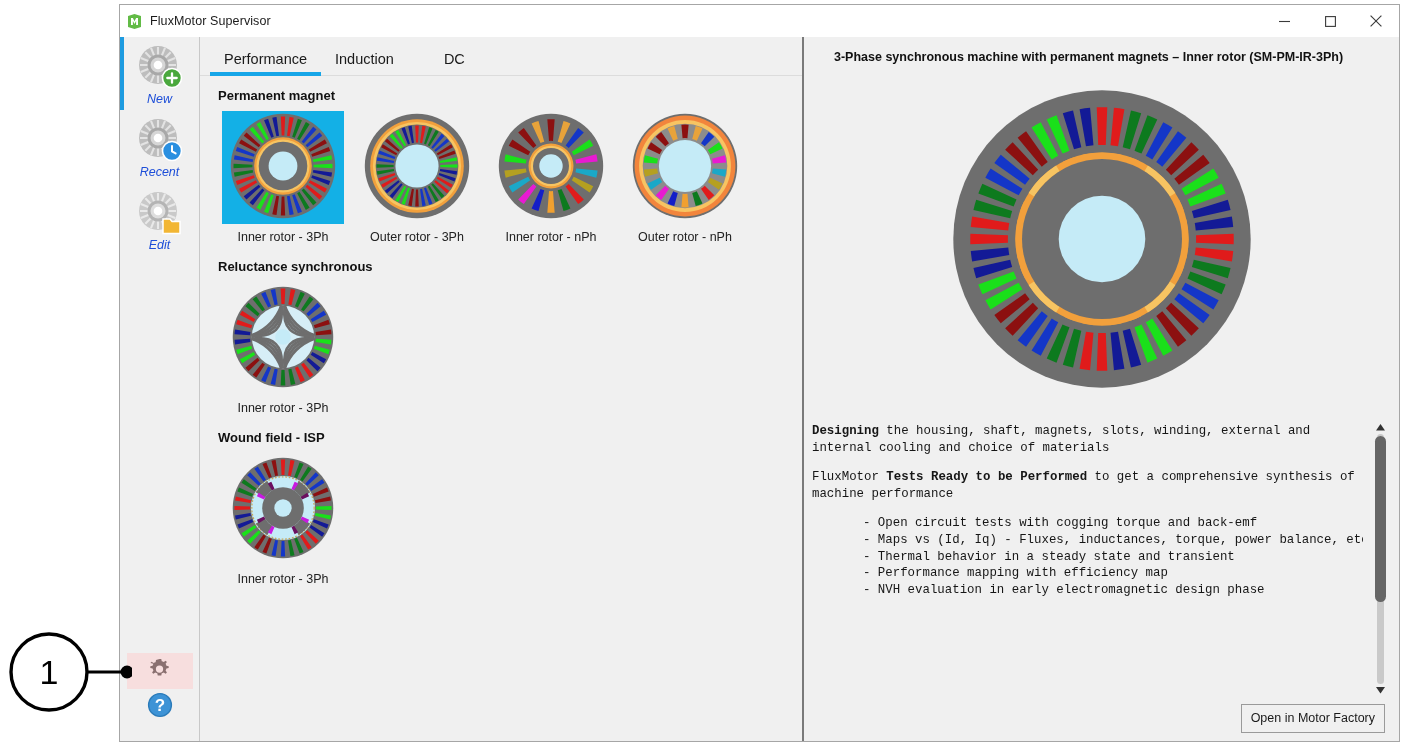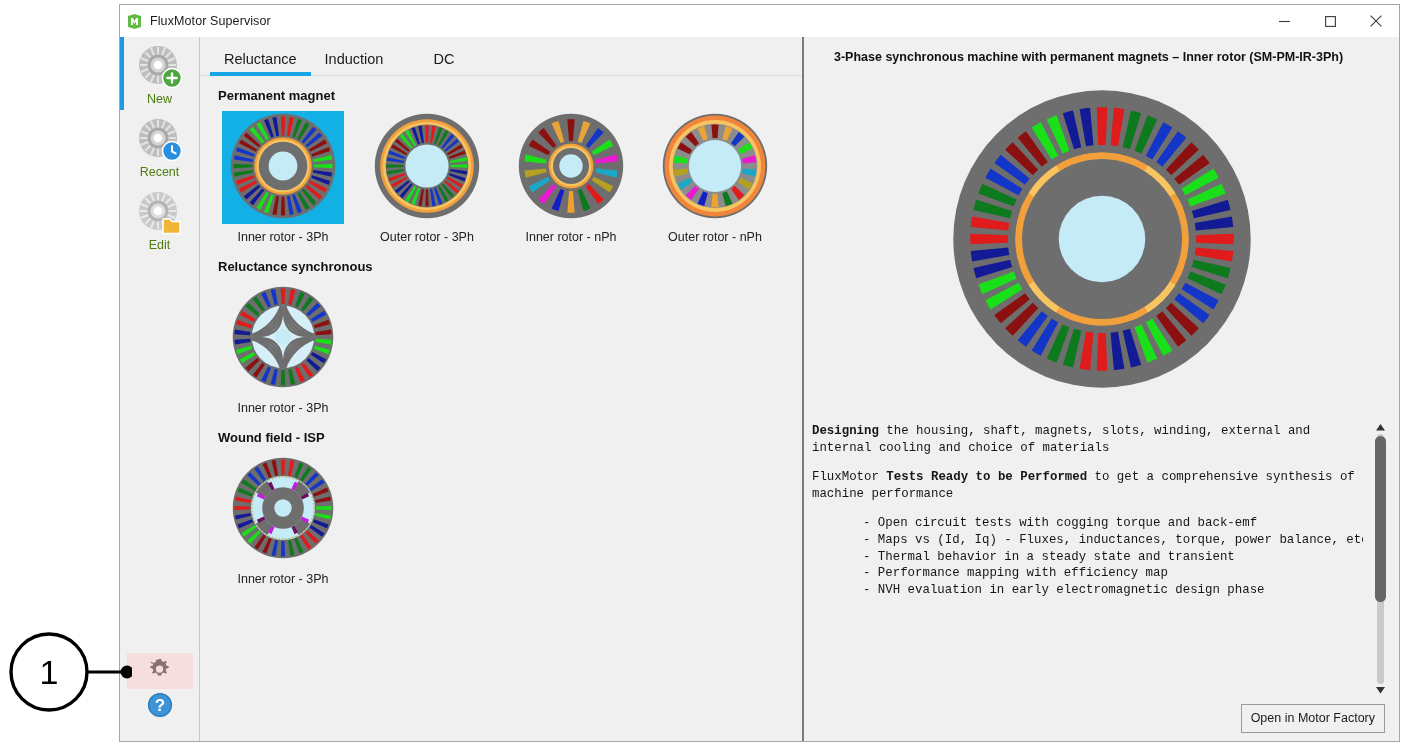--- a/index.html
+++ b/index.html
@@ -22,37 +22,37 @@
   
   .body-area{position:absolute;left:0;top:32px;right:0;bottom:0;display:flex;}
 
   
   .rail{width:80px;background:#f0f0f0;border-right:1px solid #c8c8c8;position:relative;
         display:flex;flex-direction:column;align-items:center;box-sizing:border-box;}
   .rail-item{position:relative;width:80px;padding-top:6px;padding-bottom:3px;display:flex;
              flex-direction:column;align-items:center;}
   .rail-item.active::before{content:"";position:absolute;left:0;top:0;bottom:0;width:4px;background:#1e9be0;}
   .rail-ico{width:48px;height:48px;display:block;}
-  .rail-lbl{font-size:12.5px;color:#4d7c0f;margin-top:1px;line-height:15px;}
+  .rail-lbl{font-size:12.5px;color:#1d4ed8;margin-top:1px;line-height:15px;font-style:italic;}
   .rail-spacer{flex:1 1 auto;}
   .rail-bottom{width:80px;display:flex;flex-direction:column;align-items:center;padding-bottom:16px;}
   .gear-cell{width:66px;height:36px;background:#f7dede;display:flex;align-items:center;justify-content:center;}
   .help-cell{width:66px;height:36px;display:flex;align-items:center;justify-content:center;}
 
   
   .center{flex:1 1 auto;position:relative;background:#f0f0f0;display:flex;flex-direction:column;min-width:0;}
   .tabs{height:38px;background:#f0f0f0;display:flex;align-items:flex-end;padding-left:10px;
         border-bottom:1px solid #dcdcdc;position:relative;}
   .tab{position:relative;padding:0 14px 8px 14px;font-size:14.5px;color:#1a1a1a;line-height:16px;}
   .tab.active::after{content:"";position:absolute;left:0;right:0;bottom:-1px;height:4px;background:#16a6e8;}
 
   .gallery{flex:1 1 auto;padding:12px 0 0 18px;overflow:hidden;position:relative;}
   .group-title{font-size:13px;font-weight:bold;color:#111;margin:0 0 8px 0;}
   .group{margin-bottom:14px;}
-  .row{display:flex;gap:10px;}
+  .row{display:flex;gap:0;}
   .card{width:130px;display:flex;flex-direction:column;align-items:center;margin-right:4px;}
   .card .thumbbox{width:122px;height:113px;display:flex;align-items:center;justify-content:center;}
   .card.selected .thumbbox{background:#13b0e6;}
   .card .cap{font-size:12.5px;color:#222;margin-top:5px;line-height:16px;white-space:nowrap;}
 
   
   .right{width:597px;background:#f0f0f0;border-left:2px solid #7a7a7a;position:relative;
          box-sizing:border-box;display:flex;flex-direction:column;}
   .right-title{font-size:12.5px;font-weight:bold;color:#111;padding:12px 10px 0 10px;line-height:16px;margin-left:20px;}
   .bigfig{flex:0 0 auto;height:352px;display:flex;align-items:center;justify-content:center;}
@@ -210,21 +210,21 @@
               </svg>
             </span>
           </div>
         </div>
       </div>
 
       <div class="center">
 
         <div class="tabs">
           <div class="tab active">
-            <span>Reluctance</span>
+            <span>Performance</span>
           </div>
           <div class="tab">
             <span>Induction</span>
           </div>
           <div class="tab" style="padding-left:36px;">
             <span>DC</span>
           </div>
         </div>
 
         <div class="gallery">

